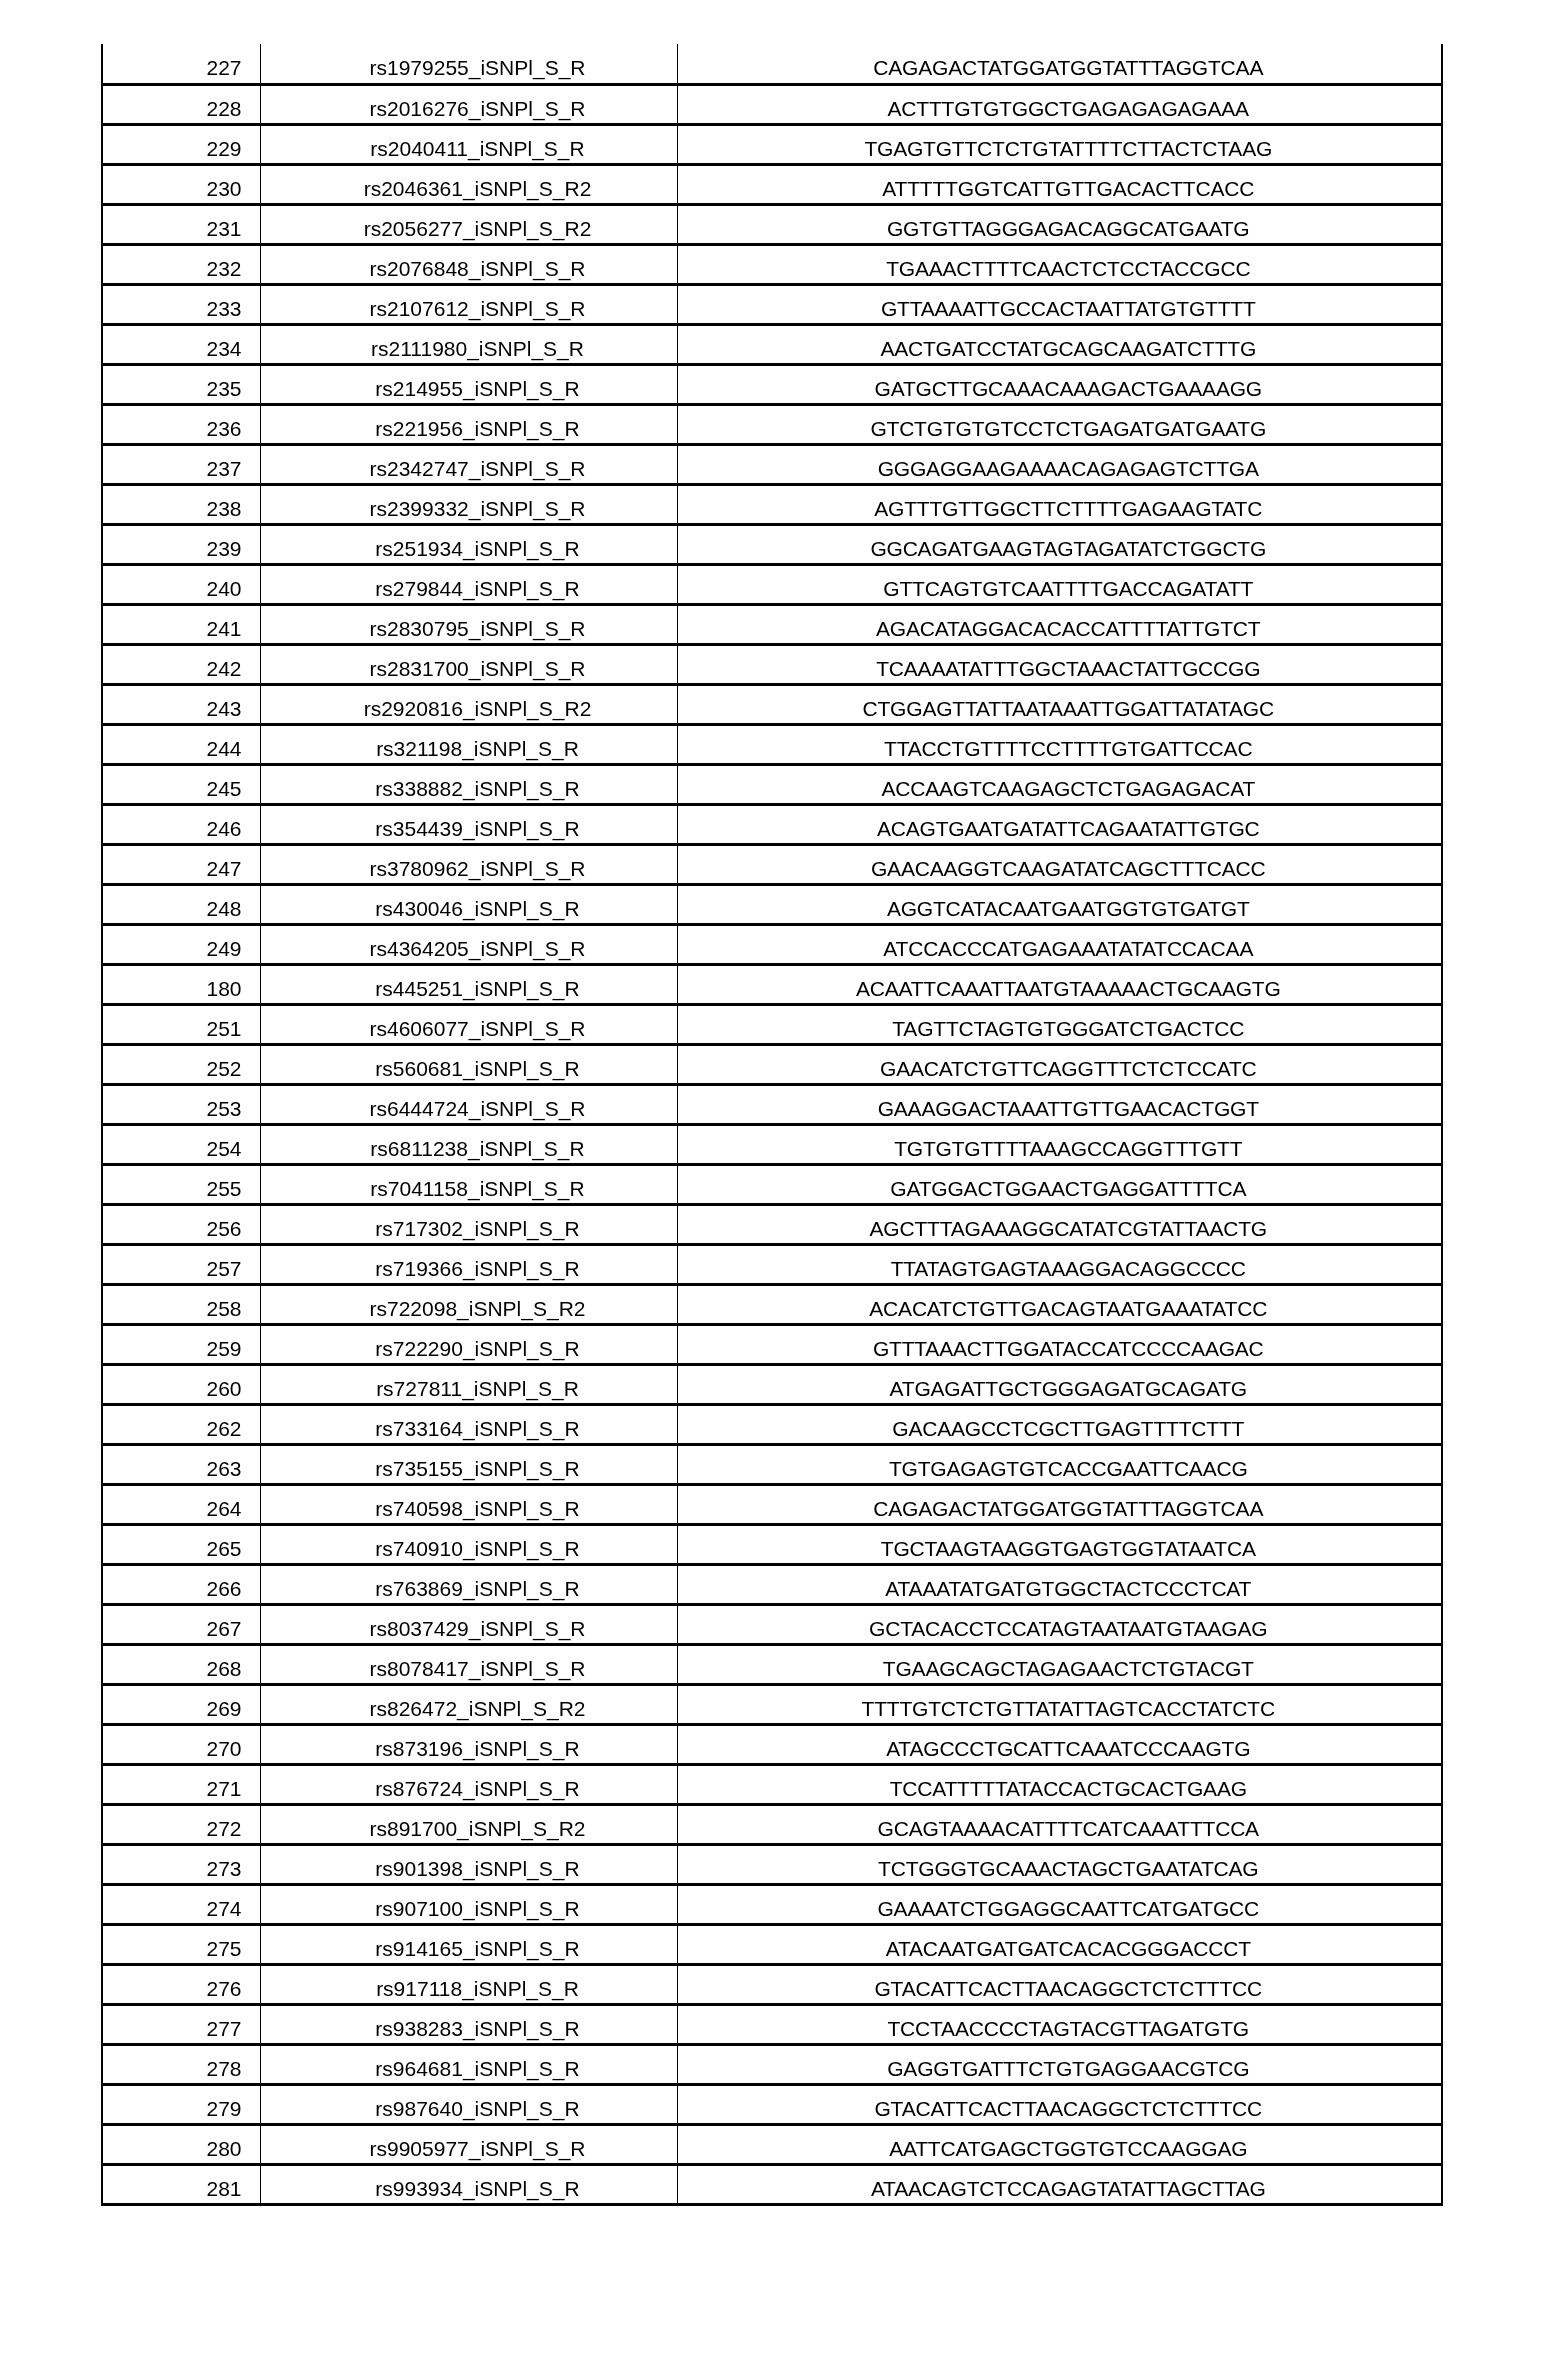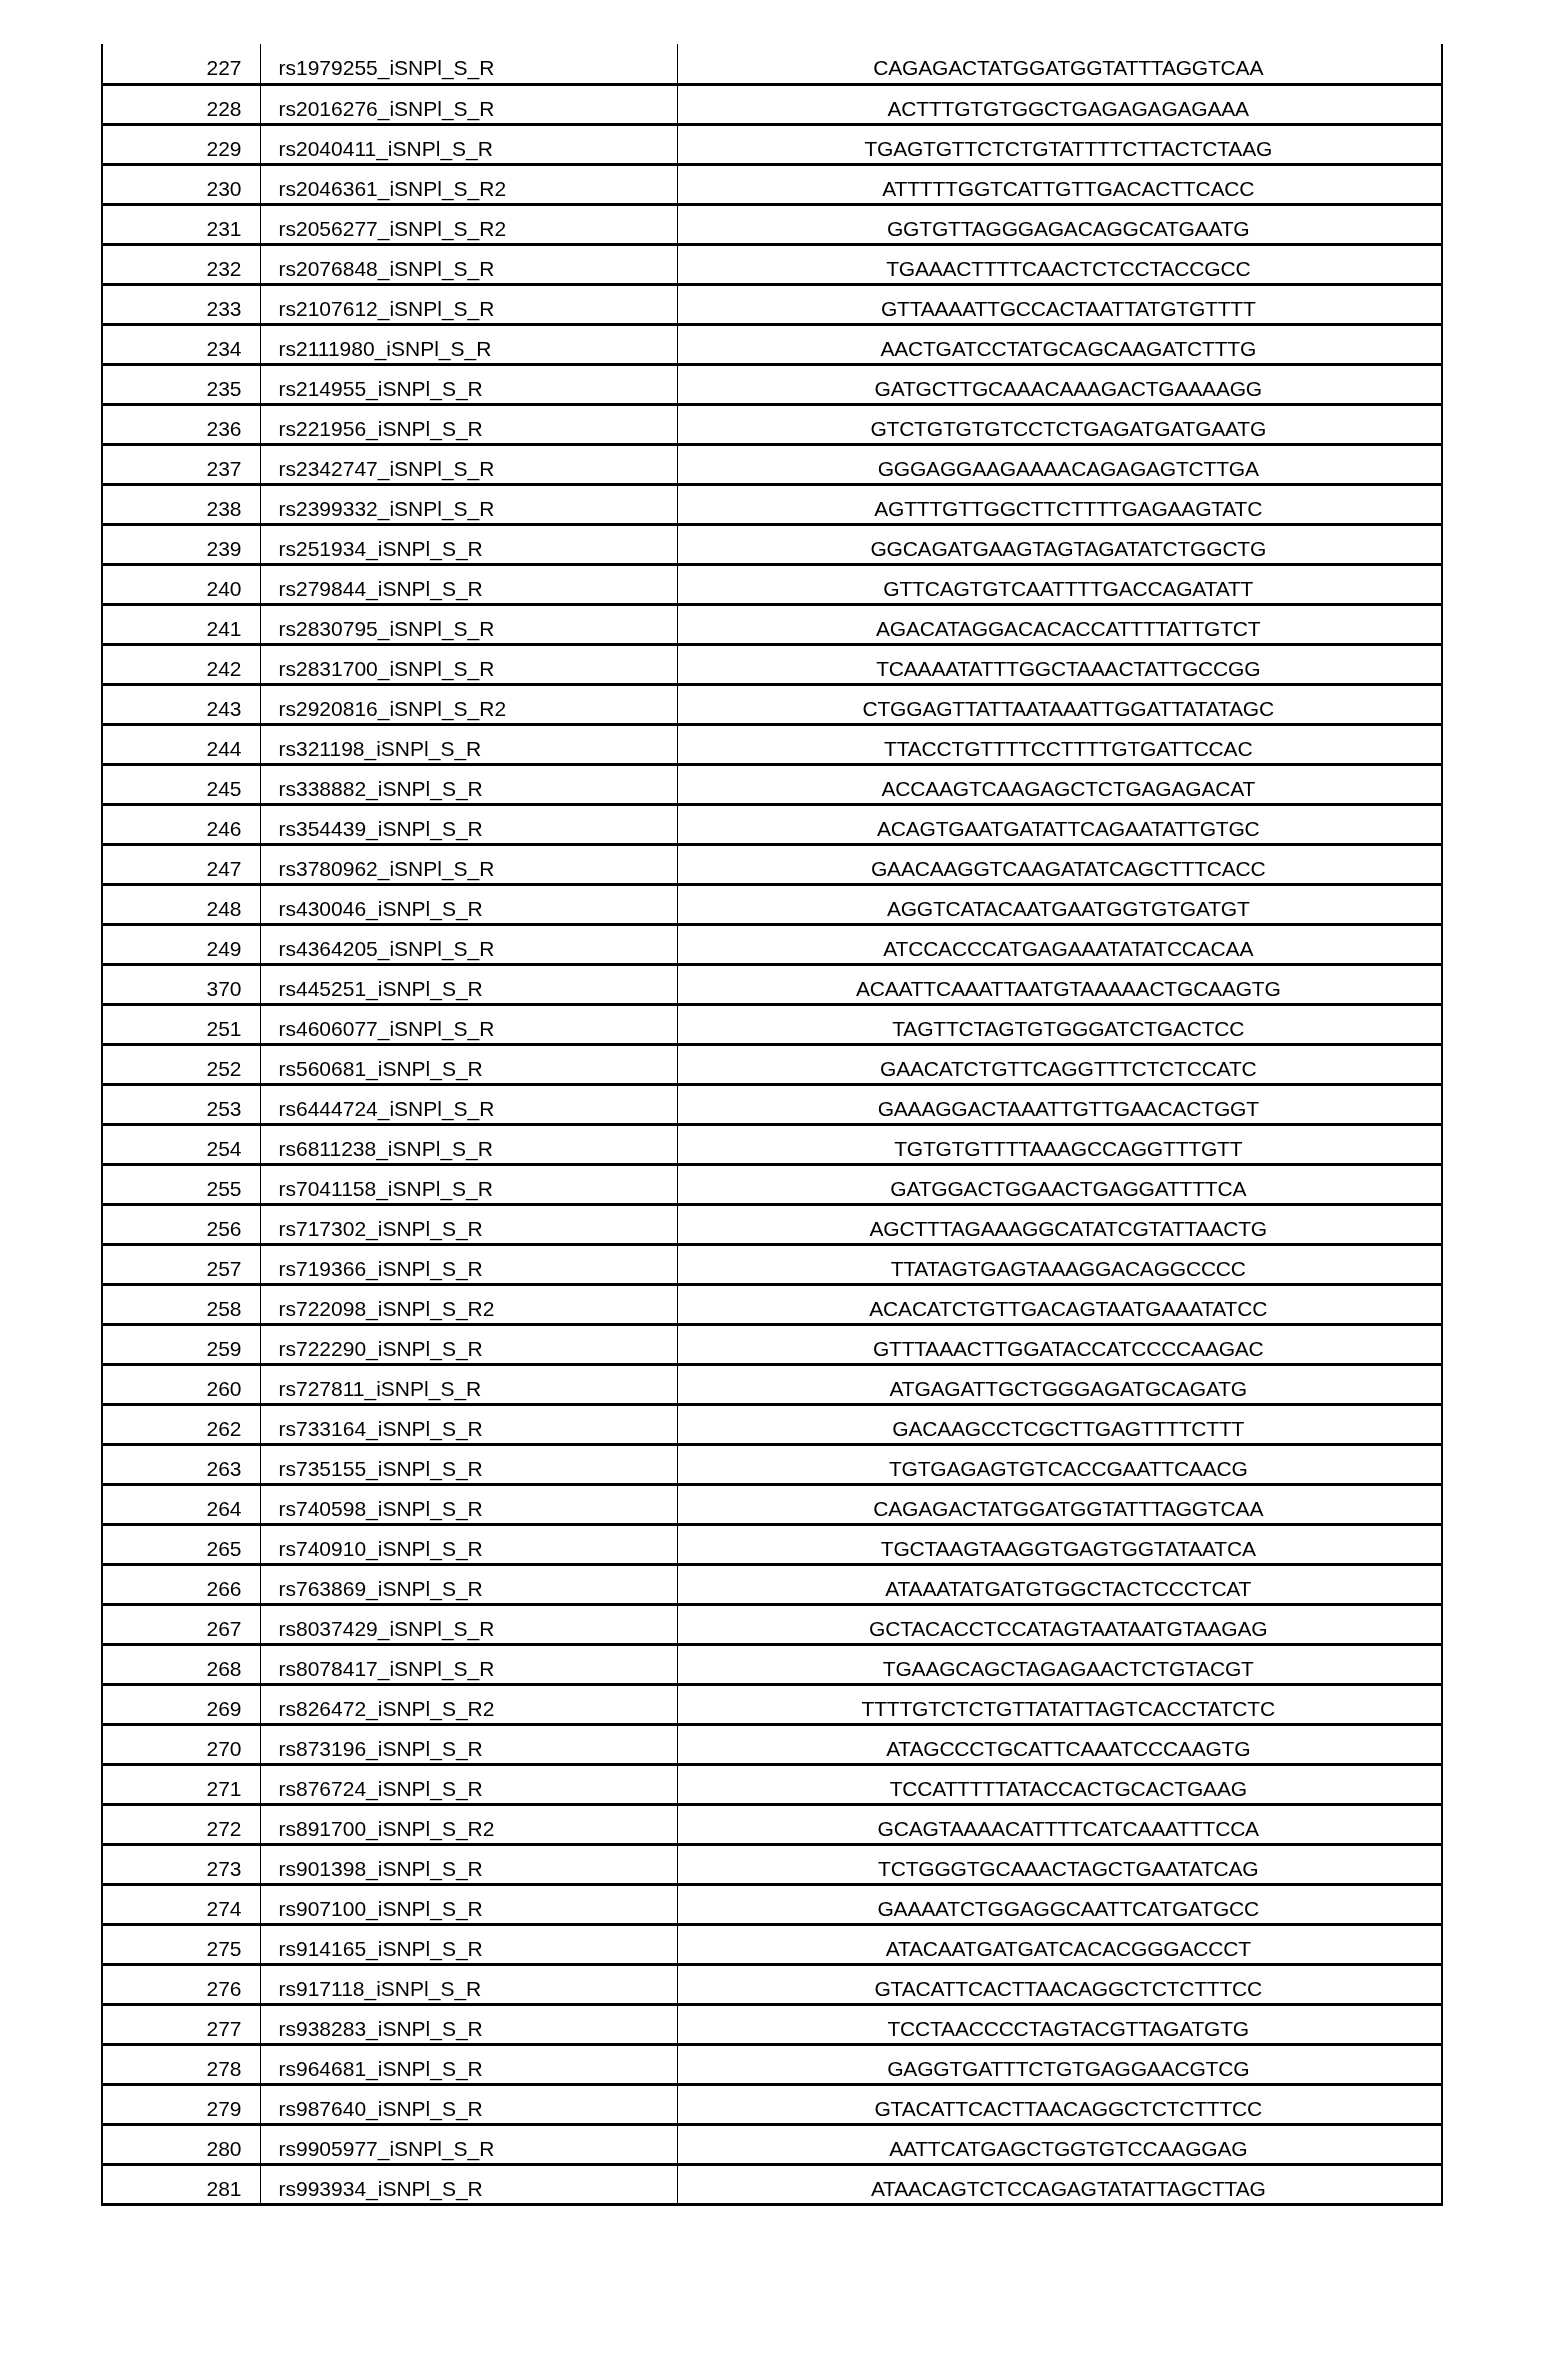--- a/index.html
+++ b/index.html
@@ -52,21 +52,21 @@
     }
     .seq-table tr:first-child td {
       border-top: none;
     }
     .seq-table td.num {
       text-align: right;
       padding-right: 18px;
       border-right: 1.7px solid #000;
     }
     .seq-table td.snp {
-      text-align: left;
+      text-align: center;
       padding-left: 18px;
       border-right: 1.7px solid #000;
     }
     .seq-table td.seq {
       text-align: center;
       padding-left: 18px;
       letter-spacing: -0.2px;
     }
   </style>
 </head>
@@ -212,21 +212,21 @@
     <td class="seq">AGGTCATACAATGAATGGTGTGATGT</td>
   </tr>
 
   <tr>
     <td class="num">249</td>
     <td class="snp">rs4364205_iSNPl_S_R</td>
     <td class="seq">ATCCACCCATGAGAAATATATCCACAA</td>
   </tr>
 
   <tr>
-    <td class="num">370</td>
+    <td class="num">180</td>
     <td class="snp">rs445251_iSNPl_S_R</td>
     <td class="seq">ACAATTCAAATTAATGTAAAAACTGCAAGTG</td>
   </tr>
 
   <tr>
     <td class="num">251</td>
     <td class="snp">rs4606077_iSNPl_S_R</td>
     <td class="seq">TAGTTCTAGTGTGGGATCTGACTCC</td>
   </tr>
 

